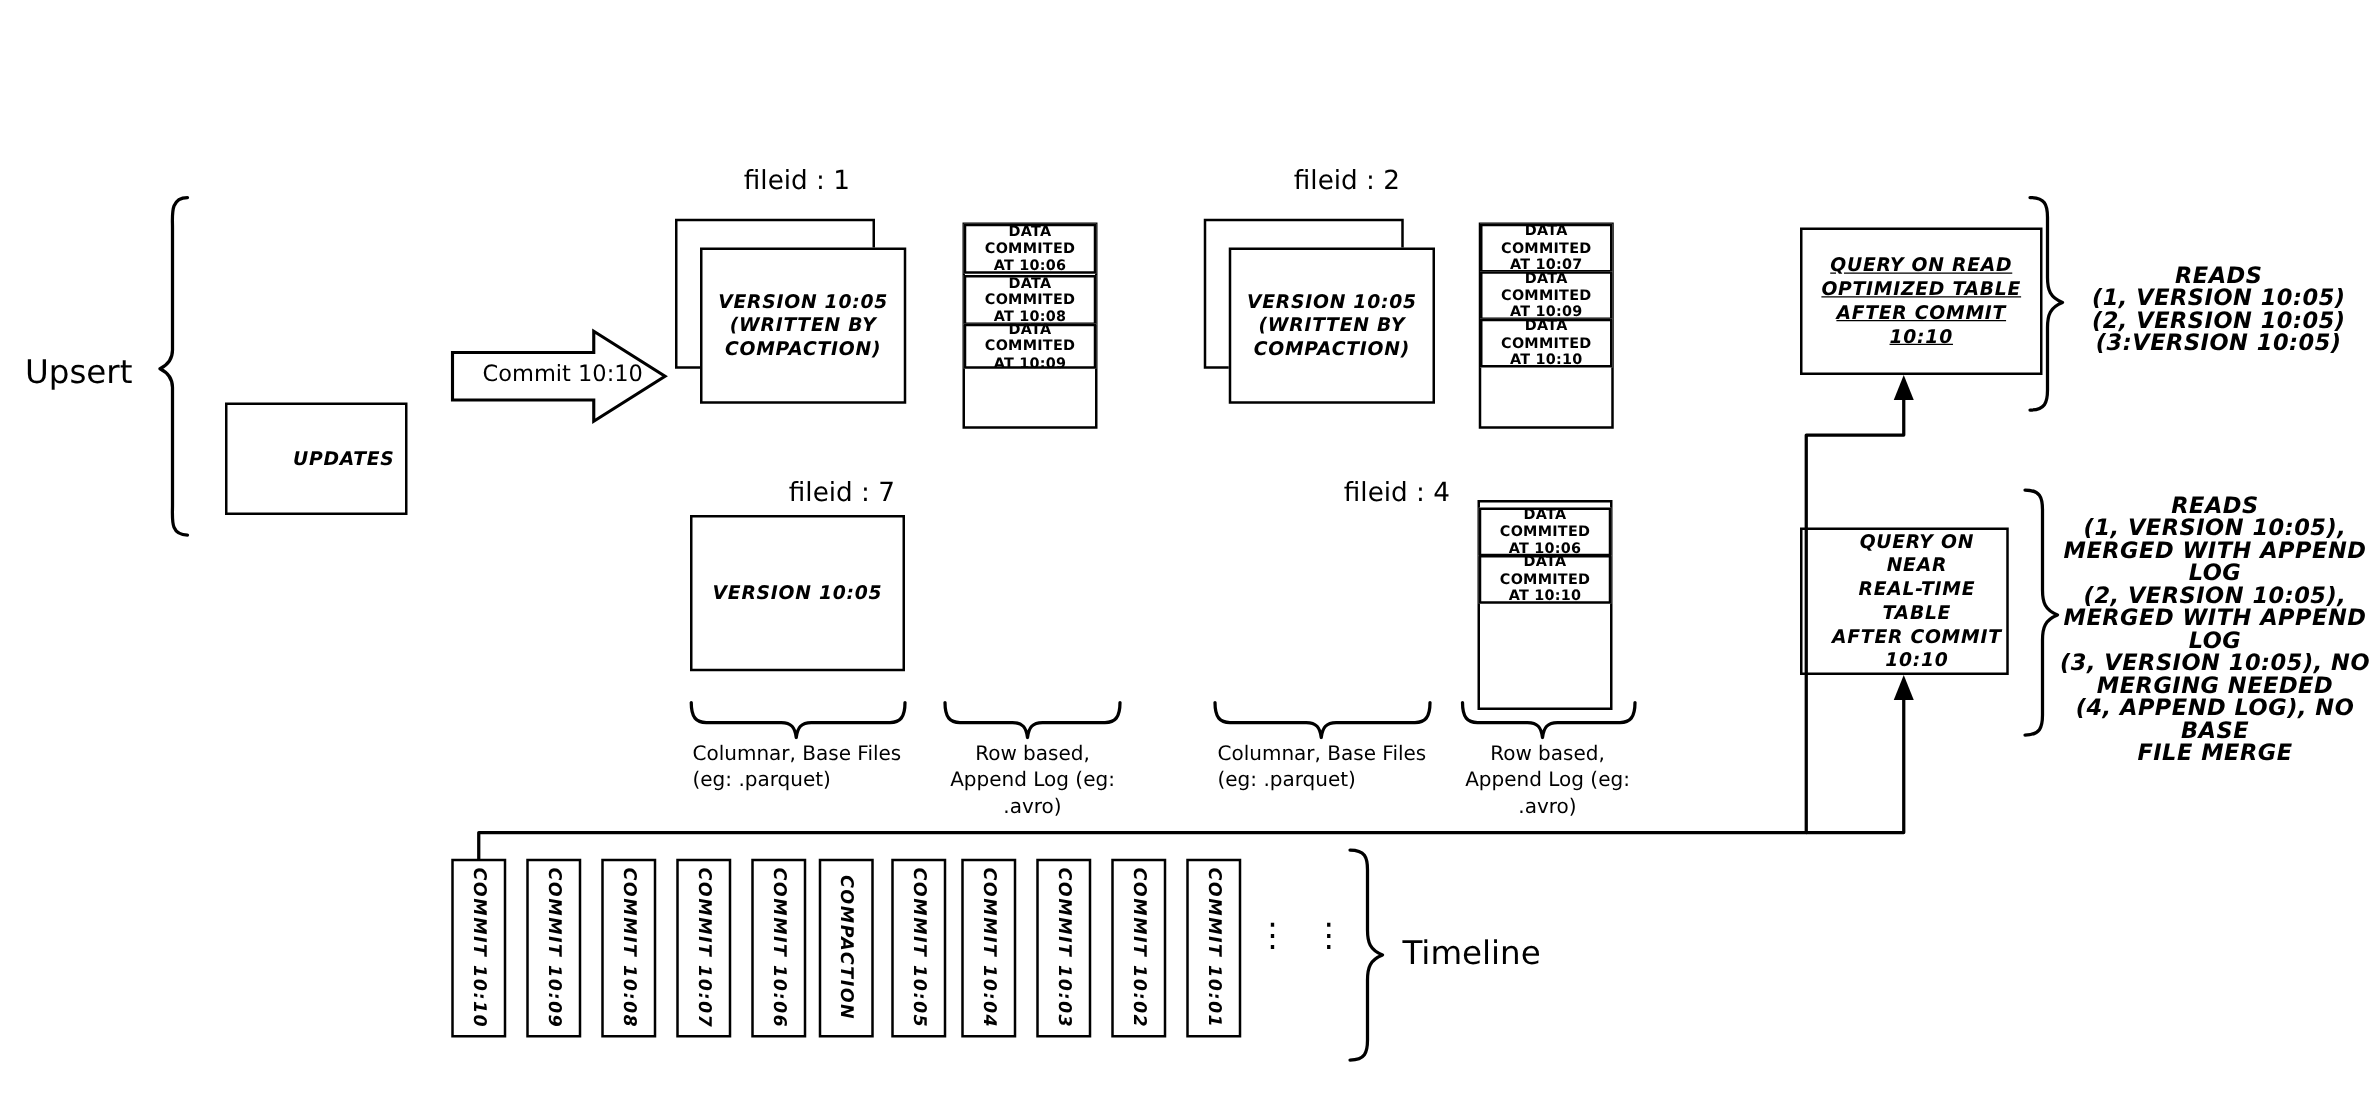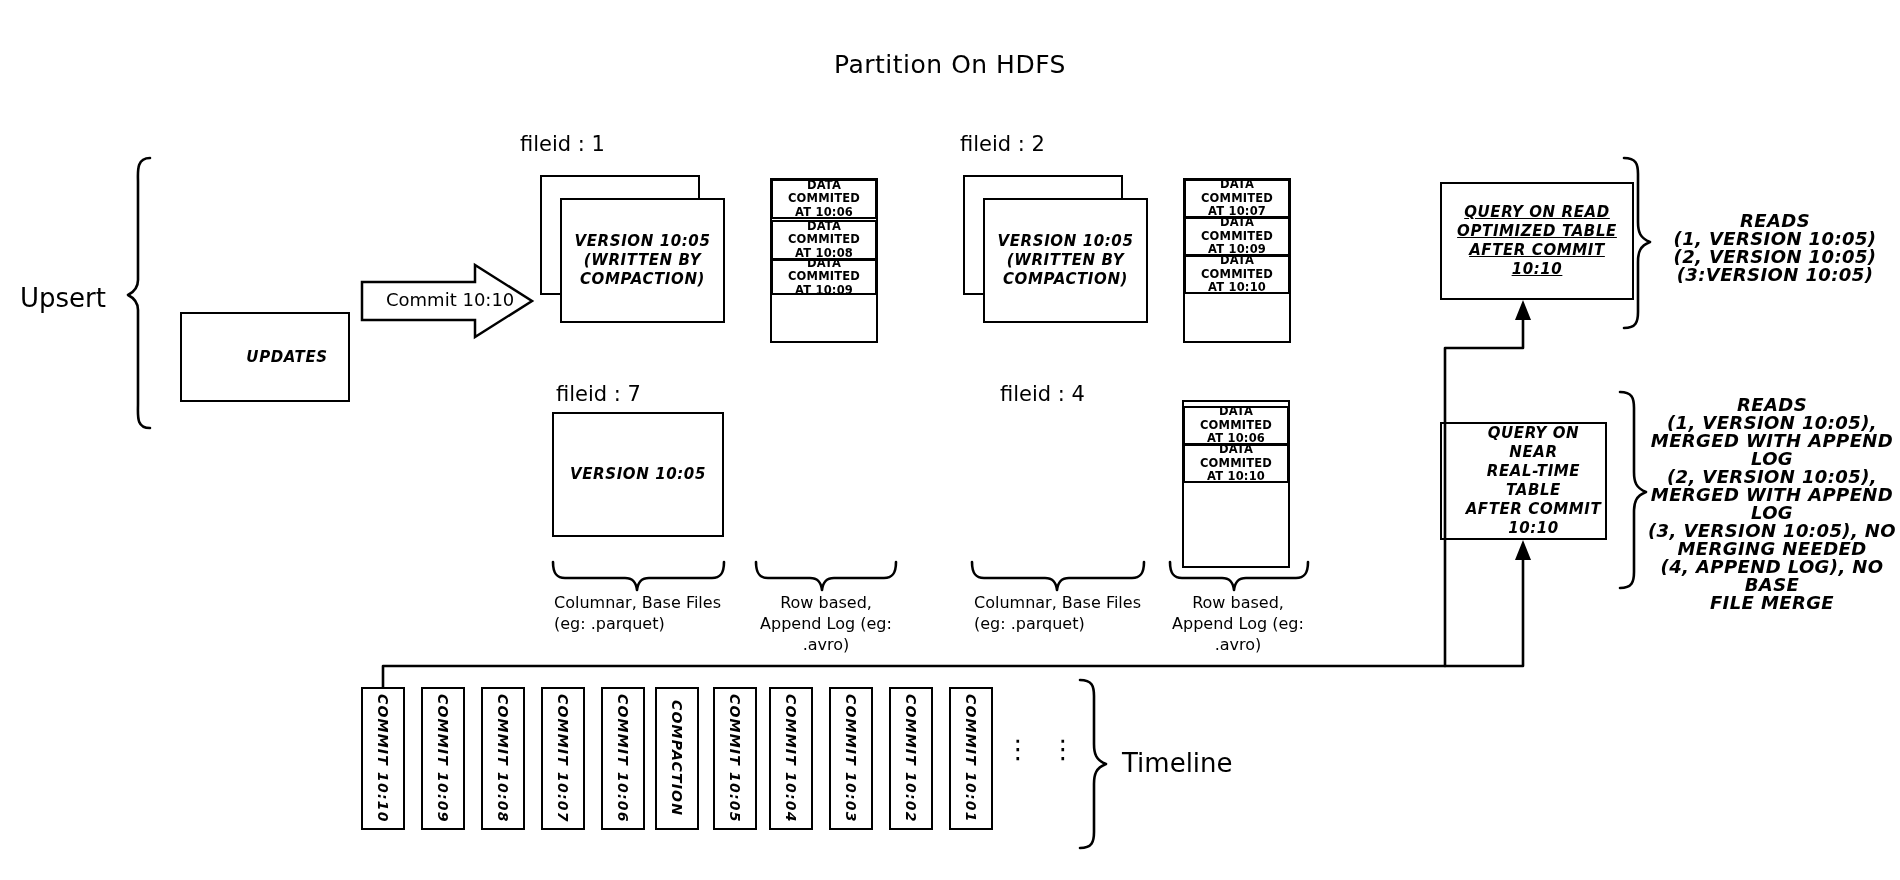--- a/index.html
+++ b/index.html
@@ -14,21 +14,21 @@
   .abs{position:absolute;box-sizing:border-box;}
 
   
   .title{
     font-family:"DejaVu Sans", sans-serif;
     font-size:25px;font-weight:400;letter-spacing:.5px;
     text-align:center;white-space:nowrap;
   }
   .plain{
     font-family:"DejaVu Sans", sans-serif;
-    font-size:21px;font-weight:400;text-align:left;white-space:nowrap;
+    font-size:21px;font-weight:400;text-align:right;white-space:nowrap;
   }
   .caption{
     font-family:"DejaVu Sans", sans-serif;
     font-size:16px;line-height:21px;font-weight:400;
   }
   .bold-label{
     font-family:"DejaVu Sans", sans-serif;
     font-weight:bold;font-style:italic;
     font-size:15px;line-height:19px;letter-spacing:.6px;
     text-align:center;
@@ -87,26 +87,25 @@
   .dots{
     font-family:"DejaVu Sans", sans-serif;
     font-size:26px;letter-spacing:0;line-height:8px;text-align:center;
   }
 </style>
 </head>
 <body>
 
 <div class="stage">
 
-  <div class="abs title" style="left:700px;top:50px;width:500px;">Partition On HDFS</div>
 
   <div class="abs plain" style="left:20px;top:283px;width:110px;text-align:left;font-size:26px;">Upsert</div>
 
 
-  <div class="abs box" style="left:180px;top:312px;width:170px;height:90px;padding-left:44px;">
+  <div class="abs box" style="left:180px;top:322px;width:146px;height:90px;padding-left:44px;">
     <span class="bold-label">UPDATES</span>
   </div>
 
   <div class="block-arrow" style="left:360px;top:262px;">
     <svg width="175" height="78" viewBox="0 0 175 78">
       <path d="M2,20 L115,20 L115,3 L172,39 L115,75 L115,58 L2,58 Z" fill="#ffffff" stroke="#000000" stroke-width="2.5" stroke-linejoin="miter"></path>
     </svg>
   </div>
   <div class="arrow-text" style="left:386px;top:289px;">Commit 10:10</div>
 

